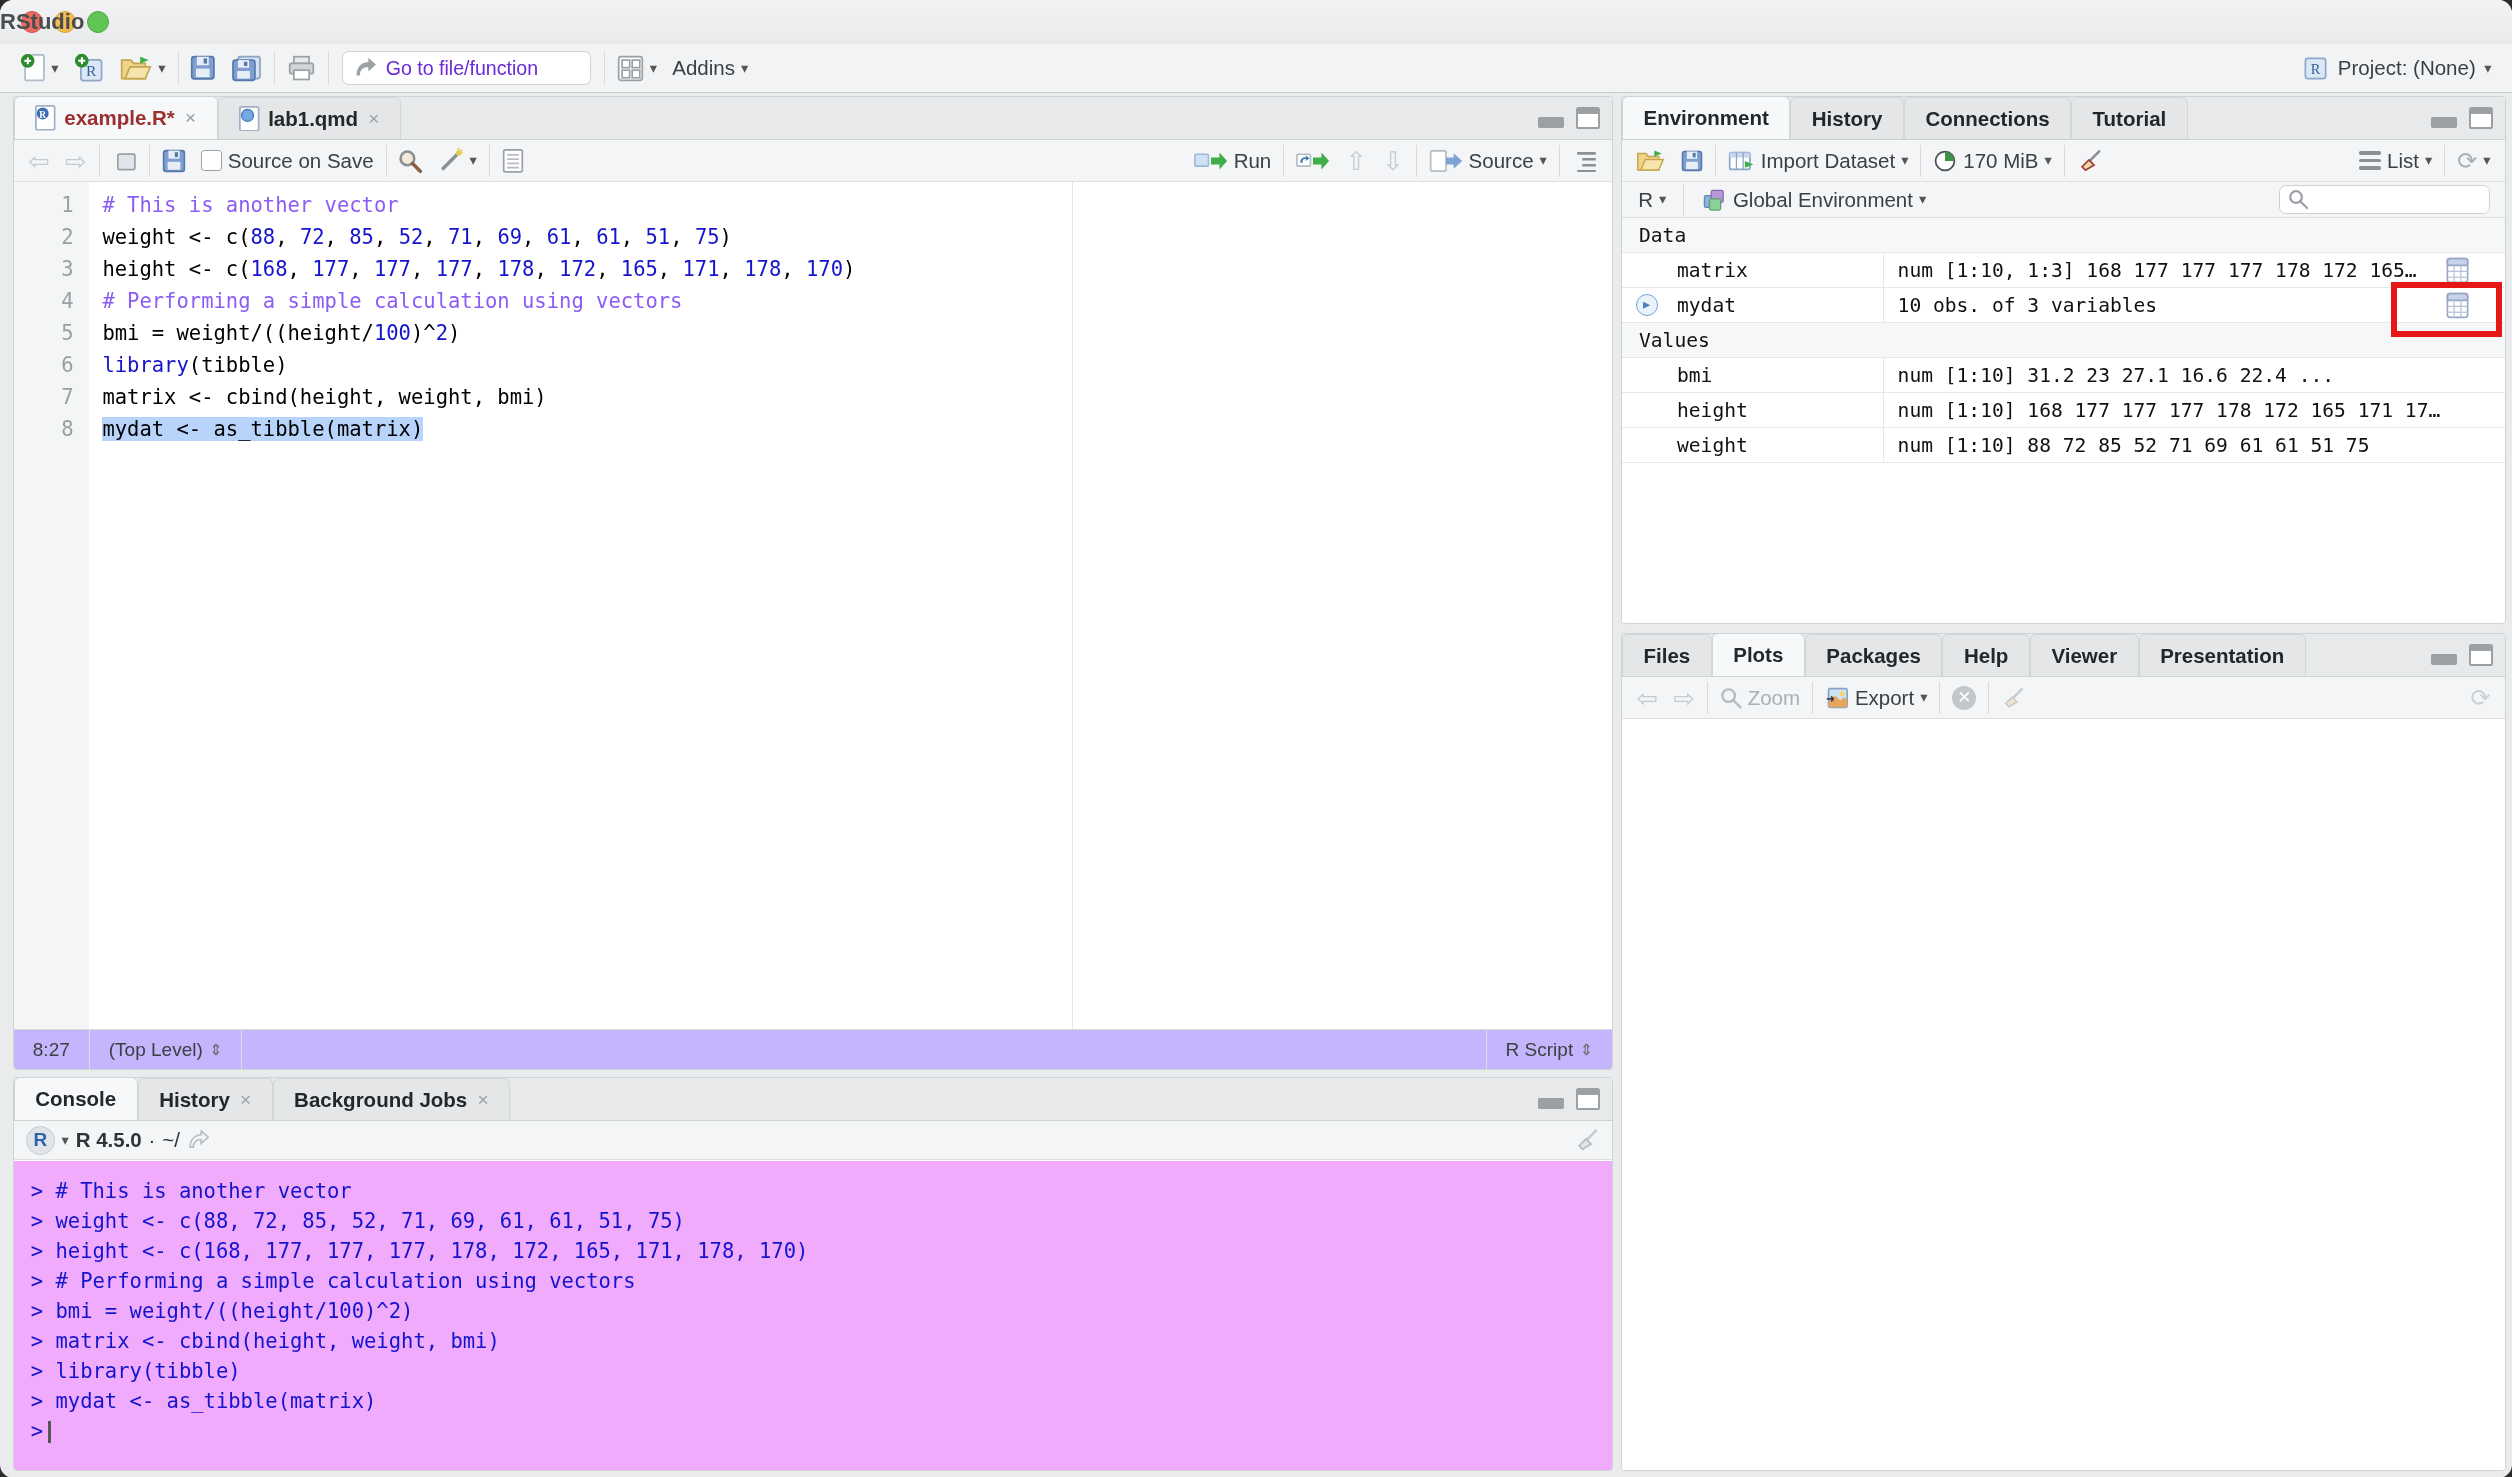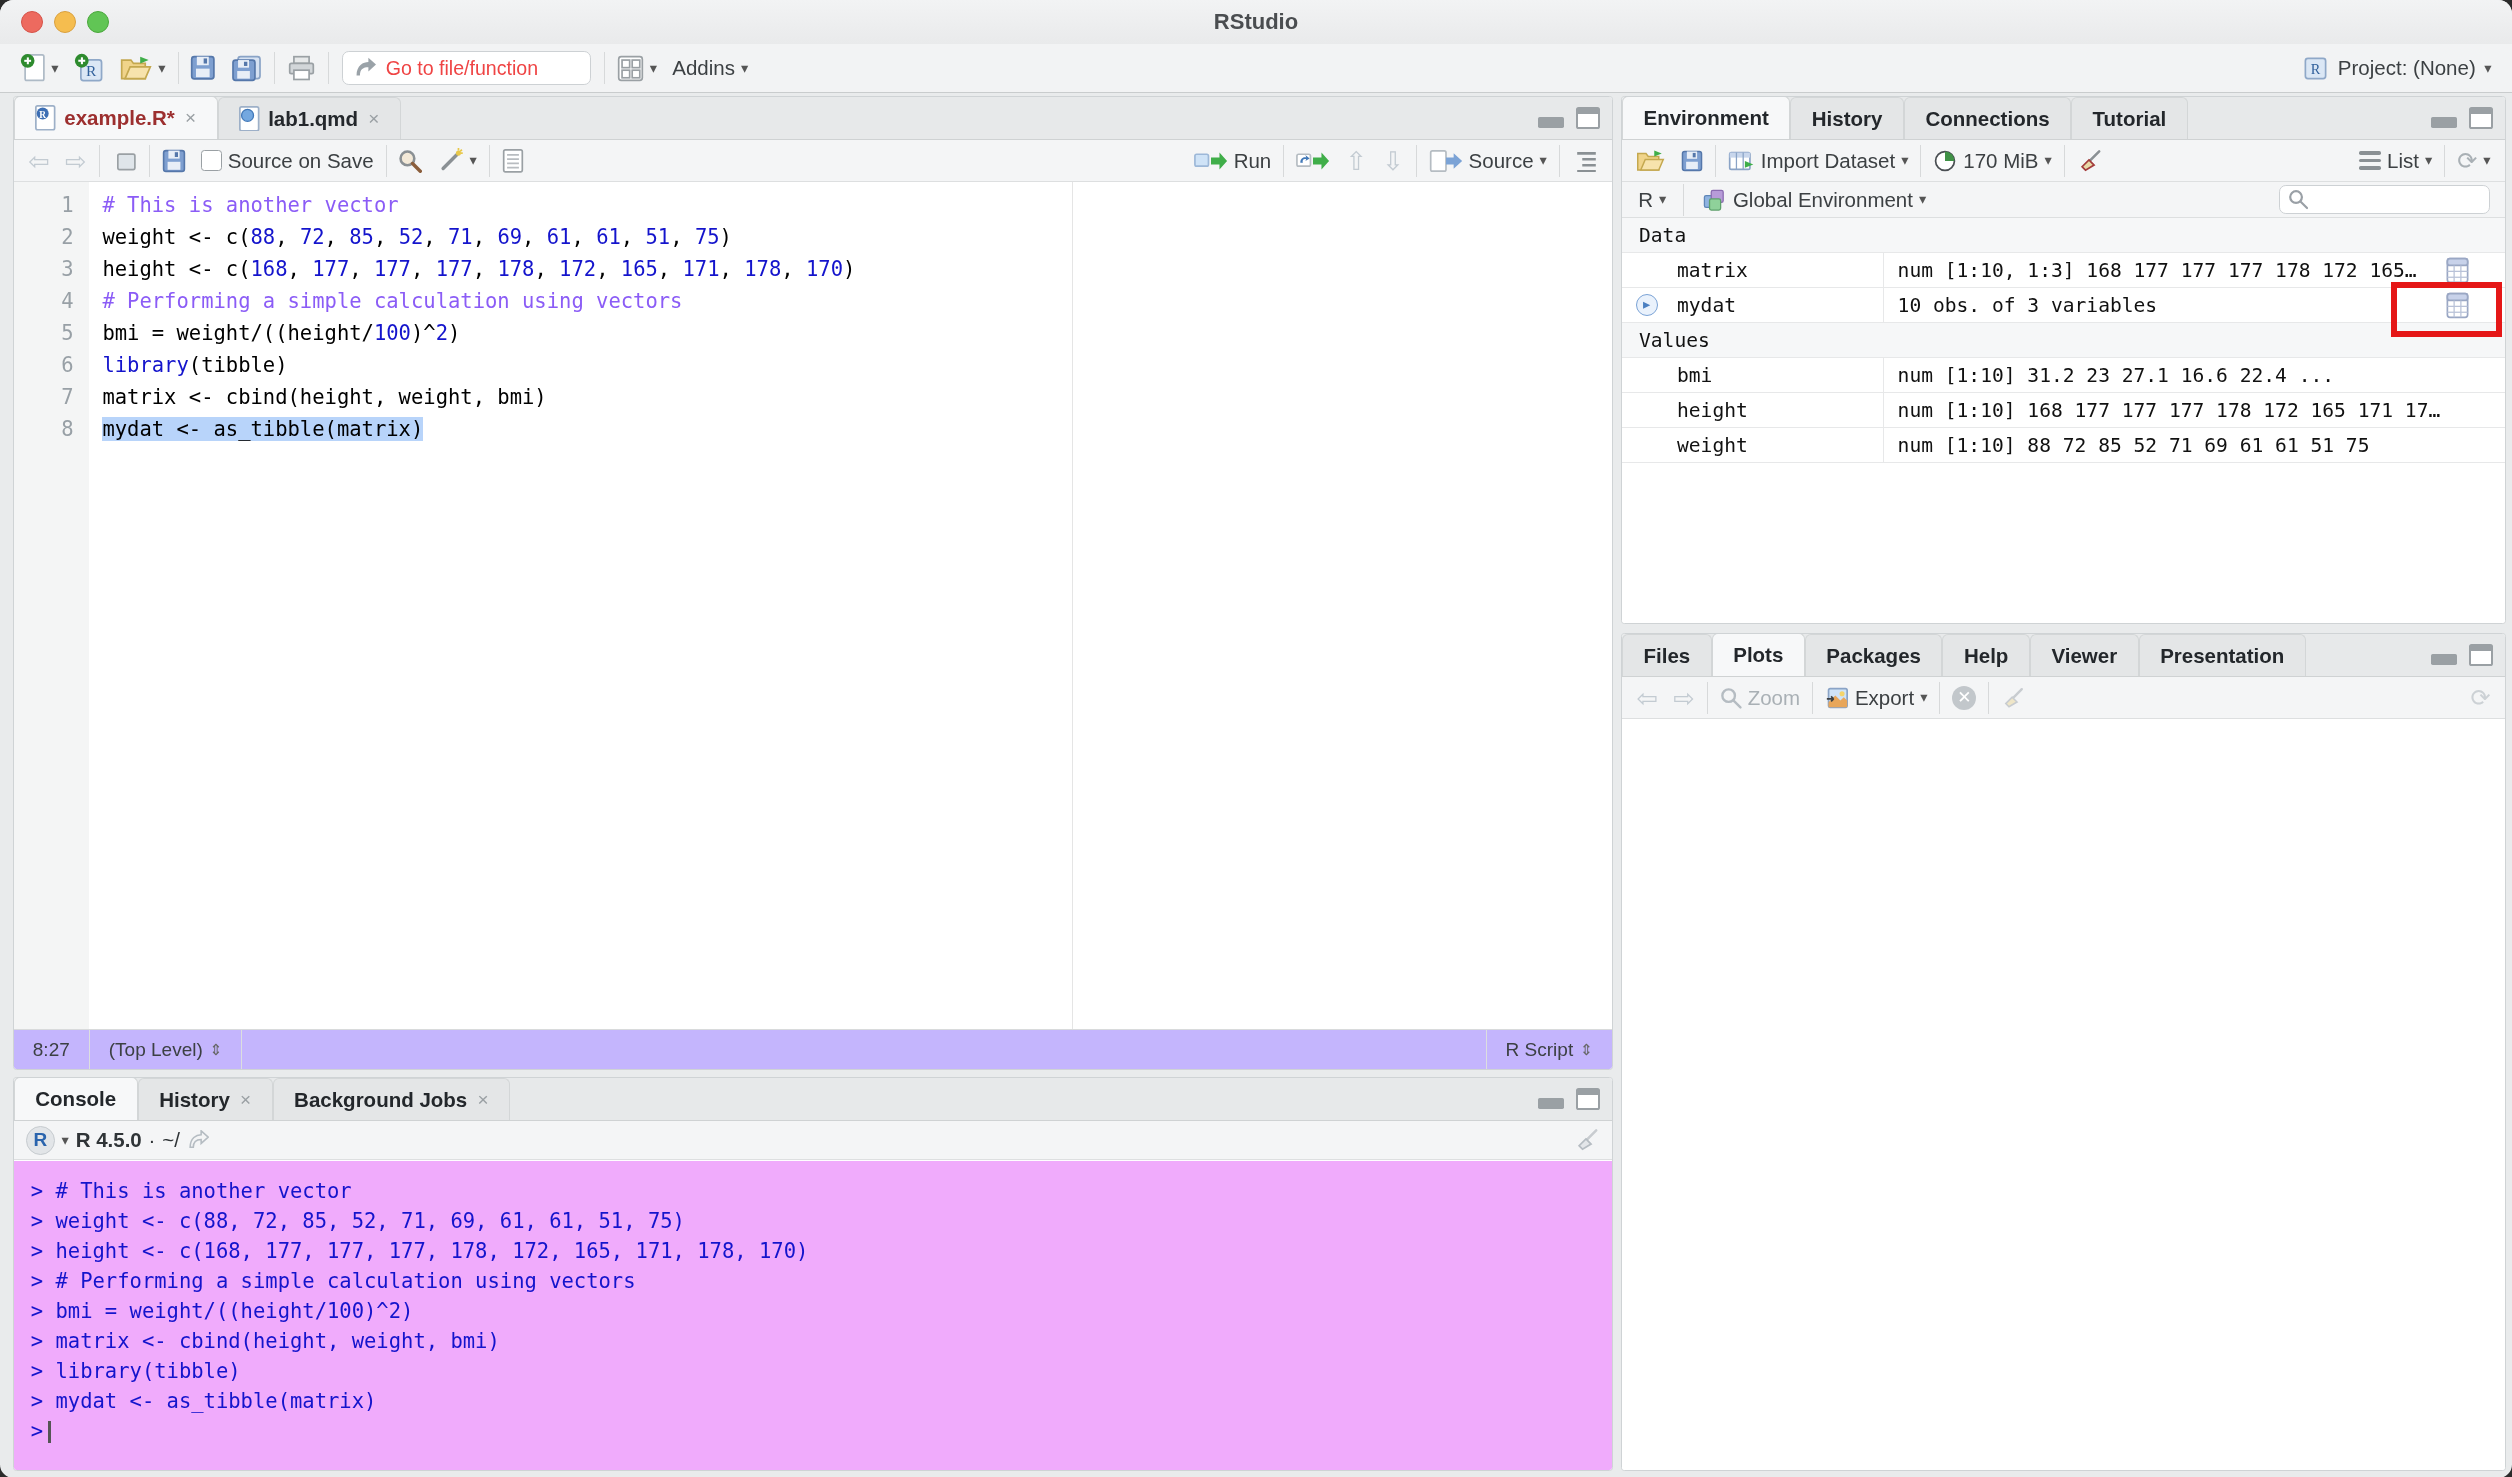--- a/index.html
+++ b/index.html
@@ -5,31 +5,31 @@
   html,body{margin:0;padding:0;background:#2b2b2b;}
   *{box-sizing:border-box;}
   .window{position:relative;width:2512px;height:1478px;background:#e9ebec;border-radius:13.6px;overflow:hidden;
     font-family:"Liberation Sans",sans-serif;color:#2f3437;}
   
   .titlebar{position:absolute;left:0;top:0;width:100%;height:44px;background:linear-gradient(#f2f3f4,#e9eaeb);}
   .tl{position:absolute;top:11px;width:22px;height:22px;border-radius:50%;}
   .tl.red{left:20.5px;background:#ed6a5f;border:0.9px solid #d55248;}
   .tl.yellow{left:54px;background:#f5bd4f;border:0.9px solid #d9a03f;}
   .tl.green{left:87px;background:#61c555;border:0.9px solid #4aa73c;}
-  .wtitle{position:absolute;left:0;right:0;top:0;height:44px;line-height:44px;text-align:center;
+  .wtitle{position:absolute;left:0;right:0;top:0;height:44px;line-height:44px;text-align:left;
     font-size:22px;font-weight:700;color:#4a4d50;}
   
   .main-toolbar{position:absolute;left:0;top:44px;width:100%;height:49px;background:#f2f3f4;
     border-bottom:0.9px solid #c9cccd;display:flex;align-items:center;padding:0 12px;}
   .tbtn{display:flex;align-items:center;gap:6px;padding:0 7.7px;height:37px;font-size:20.5px;color:#3c4043;flex:0 0 auto;}
   .caret{font-size:14.5px;color:#555;line-height:1;}
   .sep{width:0.9px;height:32px;background:#d7d9da;margin:0 4.3px;flex:0 0 auto;}
   .goto-box{display:flex;align-items:center;gap:8.5px;width:249px;height:34px;background:#fff;
     border:0.9px solid #cdd1d4;border-radius:6.8px;padding:0 10.2px;margin:0 8.5px;}
-  .goto-box .ph{font-size:19.6px;color:#ef4444;}
+  .goto-box .ph{font-size:19.6px;color:#6d28d9;}
   .spacer{flex:1;}
   .proj{display:flex;align-items:center;gap:8.5px;font-size:20.5px;color:#3c4043;padding-right:8.5px;}
   
   .pane{position:absolute;background:#fff;border:0.9px solid #cfd3d5;border-radius:3.4px;overflow:hidden;}
   .tabstrip{display:flex;align-items:flex-end;height:43px;background:#e7e9ea;border-bottom:0.9px solid #cfd2d3;position:relative;}
   .tab{display:flex;align-items:center;gap:8.5px;height:42px;padding:0 20.5px;font-size:20.5px;font-weight:600;color:#23272b;
     background:#e4e6e7;border:0.9px solid #d3d6d7;border-bottom:none;border-radius:6px 6px 0 0;position:relative;}
   .tab.active{background:#f7f8f9;height:43px;z-index:2;}
   .tab .close{color:#9aa0a4;font-size:19px;font-weight:400;margin-left:1.7px;}
   .minmax{position:absolute;right:12px;top:10.2px;display:flex;gap:12px;align-items:flex-end;}

